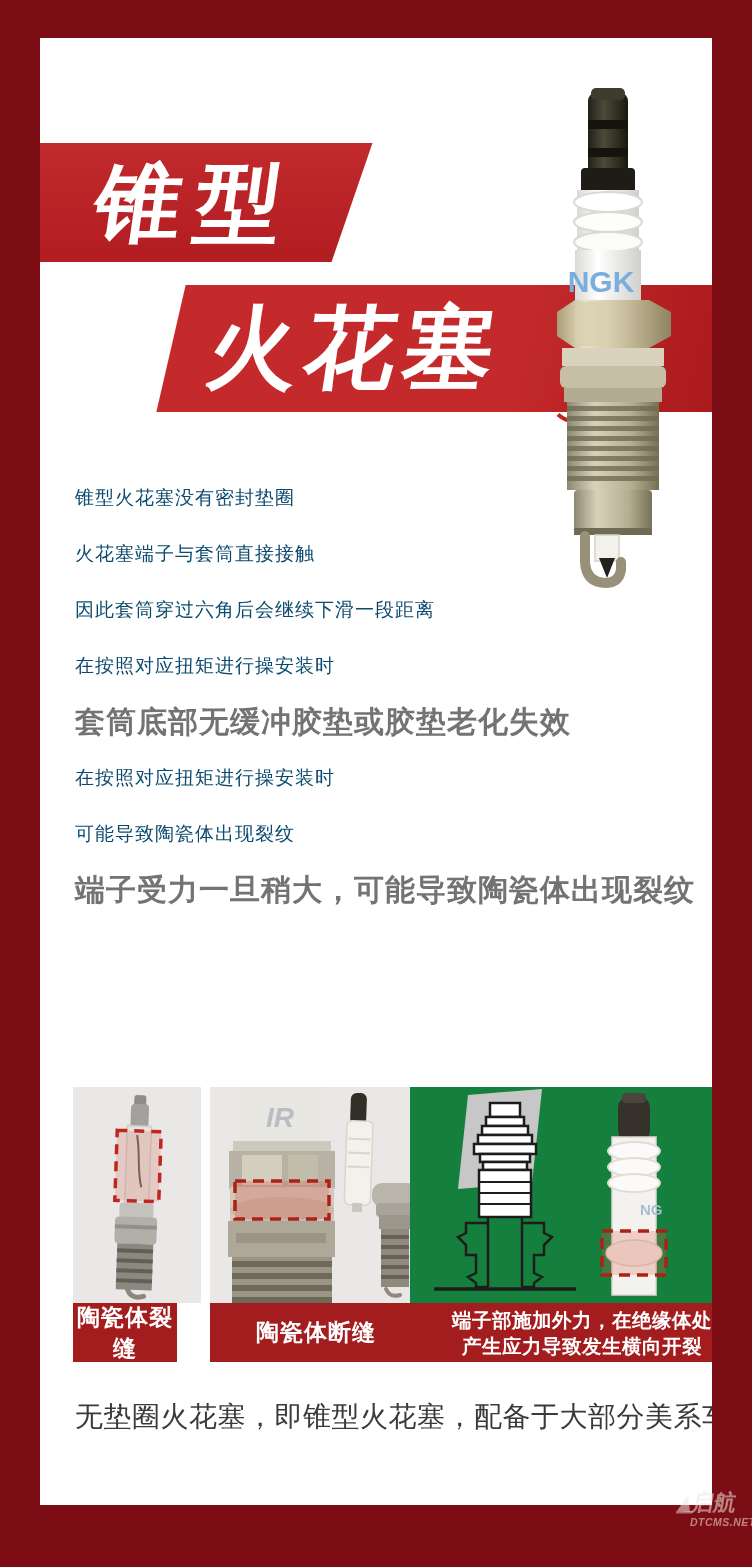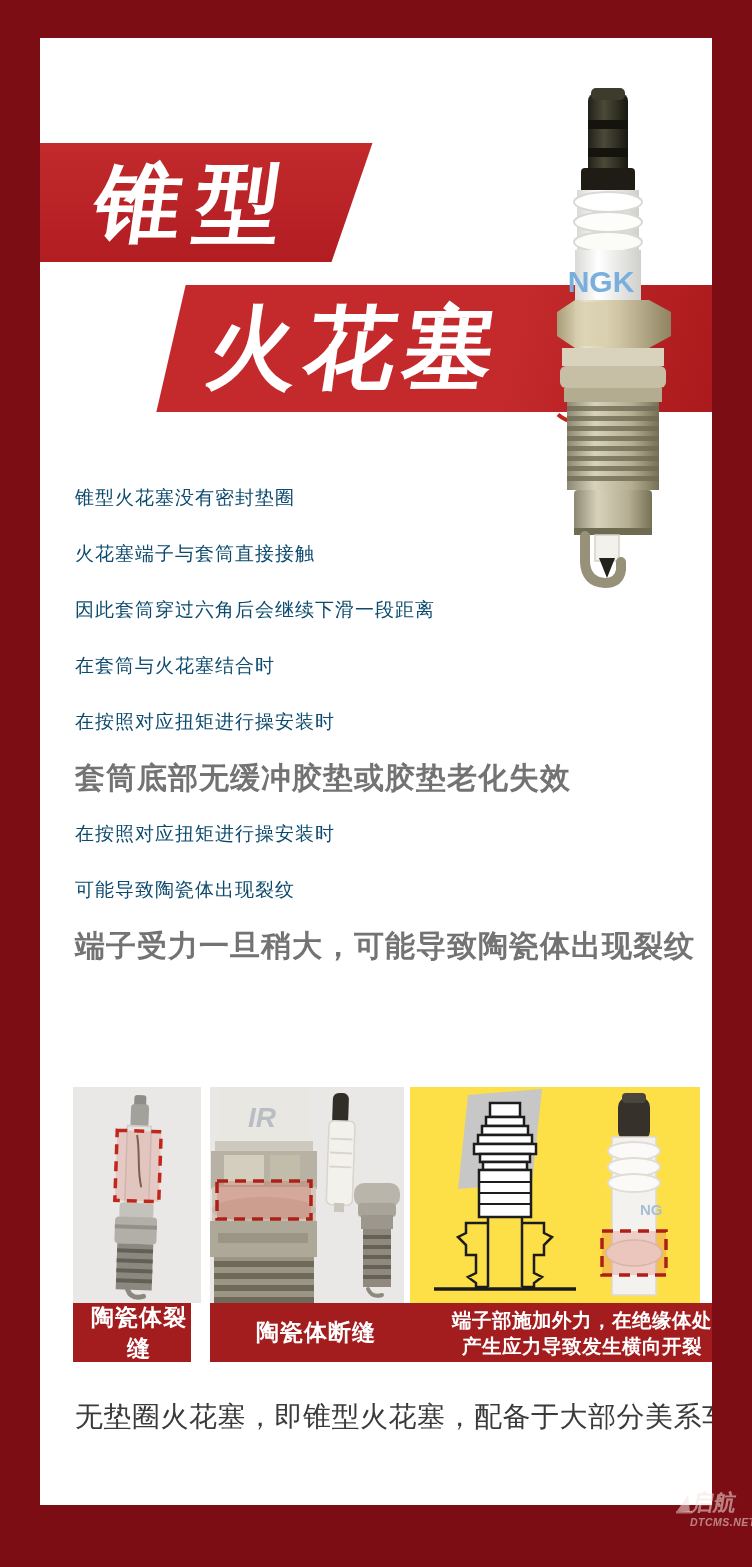--- a/index.html
+++ b/index.html
@@ -34,28 +34,28 @@
   
   .paras{position:absolute;left:35px;top:432px;width:620px;z-index:2;}
   .paras .line{
     height:56px;display:flex;align-items:center;
     font-size:19px;color:#0c4a6e;letter-spacing:1px;white-space:nowrap;
   }
   .paras .line.red{color:#737373;font-weight:bold;font-size:30px;}
   
   .panel{position:absolute;top:1049px;height:216px;background:#e9e8e6;}
   .panel.p1{left:33px;width:128px;}
-  .panel.p2{left:170px;width:194px;}
-  .panel.p3{left:370px;width:290px;background:#fde047;}
+  .panel.p2{left:170px;width:194px;padding-left:18px;}
+  .panel.p3{left:370px;width:342px;background:#15803d;}
   .cap{
     position:absolute;top:1265px;height:59px;background:#a31d1f;color:#fff;
     display:flex;flex-direction:column;align-items:center;justify-content:center;
     font-weight:bold;text-align:center;
   }
-  .cap.c1{left:33px;width:104px;font-size:23px;letter-spacing:1px;padding-left:14px;}
+  .cap.c1{left:33px;width:104px;font-size:23px;letter-spacing:1px;}
   .cap.c2{left:170px;width:212px;font-size:23px;letter-spacing:1px;}
   .cap.c3{left:370px;width:344px;font-size:19.5px;line-height:26px;letter-spacing:0.5px;}
   
   .note{
     position:absolute;left:35px;top:1360px;width:640px;
     font-size:28px;color:#3a3a3a;letter-spacing:0.5px;white-space:nowrap;
   }
   
   .watermark{
     position:absolute;left:676px;top:1492px;width:74px;z-index:6;
@@ -144,21 +144,20 @@
     <rect x="42" y="485" width="24" height="26" fill="#f2f1ec" stroke="#d5d2c8" stroke-width="1.5"></rect>
     <polygon points="46,508 62,508 54,528" fill="#23211b"></polygon>
 
     <path d="M32,486 L32,512 Q33,532 52,533 Q66,533 68,520 L68,512" fill="none" stroke="#97917a" stroke-width="10" stroke-linecap="round"></path>
   </svg>
 
   <div class="paras">
     <div class="line">锥型火花塞没有密封垫圈</div>
     <div class="line">火花塞端子与套筒直接接触</div>
     <div class="line">因此套筒穿过六角后会继续下滑一段距离</div>
-    <div class="line">在套筒与火花塞结合时</div>
     <div class="line">在按照对应扭矩进行操安装时</div>
     <div class="line red">套筒底部无缓冲胶垫或胶垫老化失效</div>
     <div class="line">在按照对应扭矩进行操安装时</div>
     <div class="line">可能导致陶瓷体出现裂纹</div>
     <div class="line red">端子受力一旦稍大，可能导致陶瓷体出现裂纹</div>
   </div>
 
   <div class="panel p1">
     <svg viewBox="0 0 128 216" width="128" height="216">
       <g transform="rotate(2 64 108)">

